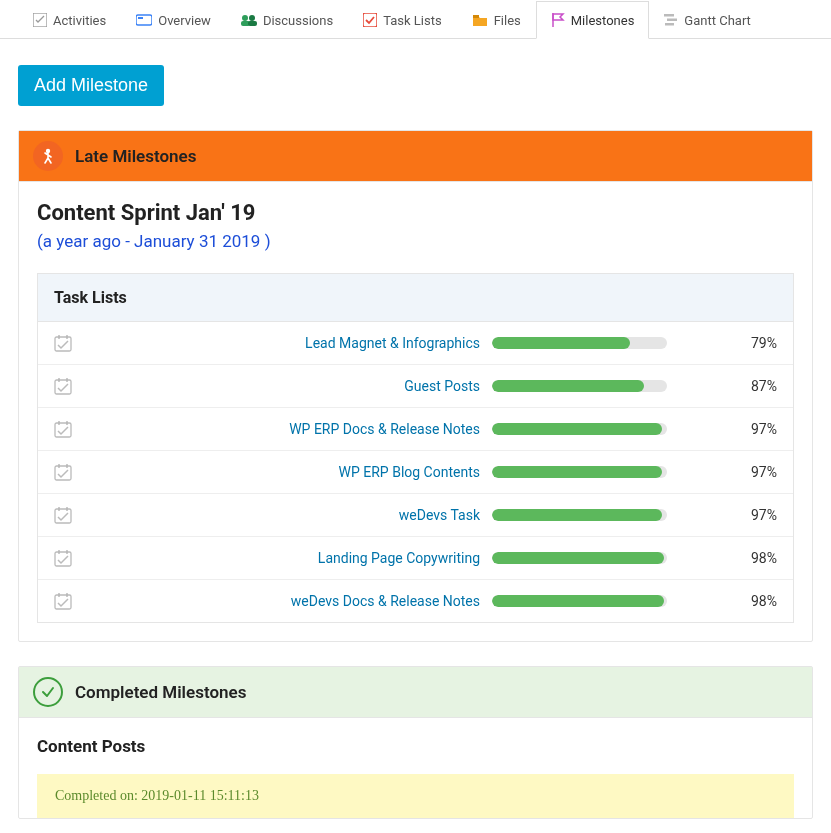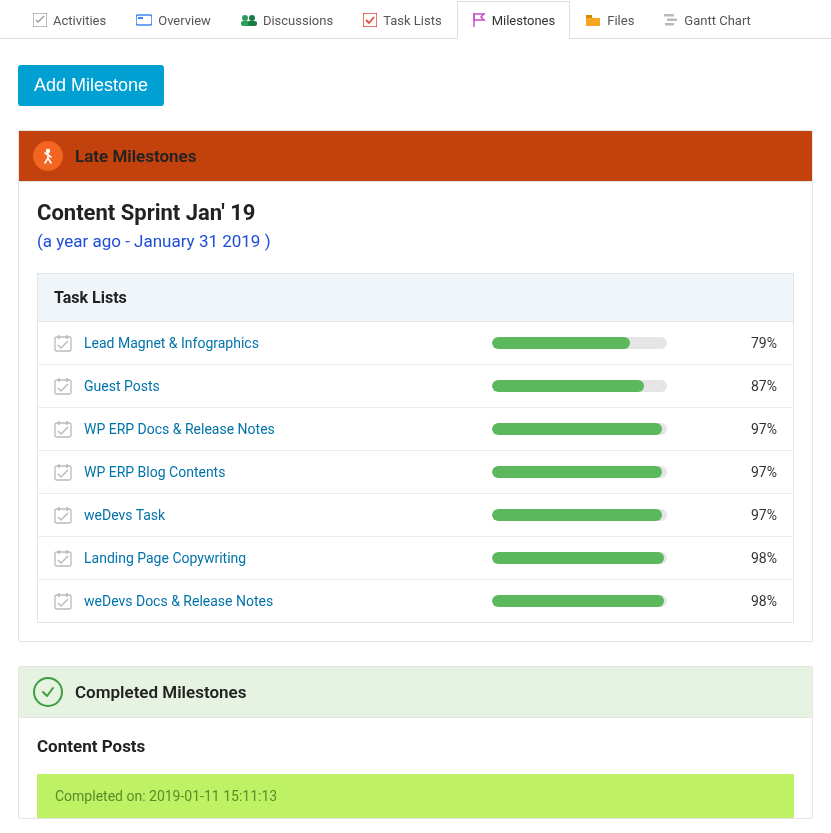--- a/index.html
+++ b/index.html
@@ -55,21 +55,21 @@
     margin-top: 24px;
     border-radius: 2px;
   }
   .card-header {
     display: flex;
     align-items: center;
     gap: 12px;
     padding: 10px 14px;
     border-bottom: 1px solid #e5e5e5;
   }
-  .card-header.late { background: #c2410c; }
+  .card-header.late { background: #f97316; }
   .card-header.completed { background: #e6f3e2; }
   .card-header h2 {
     font-size: 17px;
     font-weight: 600;
     color: #222;
   }
   .icon-circle {
     width: 30px; height: 30px;
     border-radius: 50%;
     display: flex; align-items: center; justify-content: center;
@@ -113,20 +113,21 @@
   .task-row:last-child { border-bottom: none; }
   .task-icon {
     width: 18px; height: 18px;
     flex-shrink: 0;
   }
   .task-name {
     color: #0073aa;
     flex: 1;
     font-size: 14px;
     cursor: pointer;
+    text-align: right;
   }
   .progress-wrap {
     width: 175px;
     margin-right: 50px;
   }
   .progress-bg {
     width: 100%;
     height: 12px;
     background: #e5e5e5;
     border-radius: 6px;
@@ -144,25 +145,26 @@
     color: #333;
   }
   
   .completed-title {
     font-size: 17px;
     font-weight: 700;
     color: #222;
     padding: 18px;
   }
   .completed-on {
-    background: #bef264;
+    background: #fef9c3;
     color: #5b8a2b;
     padding: 14px 18px;
     font-size: 14px;
     margin: 0 18px;
+    font-family: Liberation Serif, serif;
   }
 </style>
 </head>
 <body>
 
 <div class="tabs">
   <div class="tab">
     <span class="tab-icon">
       <svg width="14" height="14" viewBox="0 0 14 14">
           <rect x="0" y="0" width="14" height="14" fill="none" stroke="#999" stroke-width="1.3"></rect>
@@ -193,37 +195,37 @@
   </div>
   <div class="tab">
     <span class="tab-icon">
       <svg width="14" height="14" viewBox="0 0 14 14">
           <rect x="0" y="0" width="14" height="14" rx="2" fill="none" stroke="#e74c3c" stroke-width="1.5"></rect>
           <path d="M3 7 L6 10 L11 4" fill="none" stroke="#e74c3c" stroke-width="1.8"></path>
         </svg>
     </span>
     <span>Task Lists</span>
   </div>
+  <div class="tab">
+    <span class="tab-icon">
+      <svg width="16" height="14" viewBox="0 0 16 14">
+          <path d="M1 3 L6 3 L8 5 L15 5 L15 13 L1 13 Z" fill="#f5a623"></path>
+          <rect x="1" y="2" width="6" height="3" fill="#d48806"></rect>
+        </svg>
+    </span>
+    <span>Files</span>
+  </div>
   <div class="tab active">
     <span class="tab-icon">
       <svg width="14" height="16" viewBox="0 0 14 16">
           <line x1="2" y1="1" x2="2" y2="15" stroke="#c94fc9" stroke-width="1.5"></line>
           <path d="M2 2 L12 2 L9 5 L12 8 L2 8 Z" fill="none" stroke="#c94fc9" stroke-width="1.5"></path>
         </svg>
     </span>
     <span>Milestones</span>
-  </div>
-  <div class="tab">
-    <span class="tab-icon">
-      <svg width="16" height="14" viewBox="0 0 16 14">
-          <path d="M1 3 L6 3 L8 5 L15 5 L15 13 L1 13 Z" fill="#f5a623"></path>
-          <rect x="1" y="2" width="6" height="3" fill="#d48806"></rect>
-        </svg>
-    </span>
-    <span>Files</span>
   </div>
   <div class="tab">
     <span class="tab-icon">
       <svg width="14" height="14" viewBox="0 0 14 14">
           <rect x="0" y="1" width="10" height="2.5" fill="#bbb"></rect>
           <rect x="3" y="5.5" width="10" height="2.5" fill="#bbb"></rect>
           <rect x="1" y="10" width="9" height="2.5" fill="#bbb"></rect>
         </svg>
     </span>
     <span>Gantt Chart</span>

